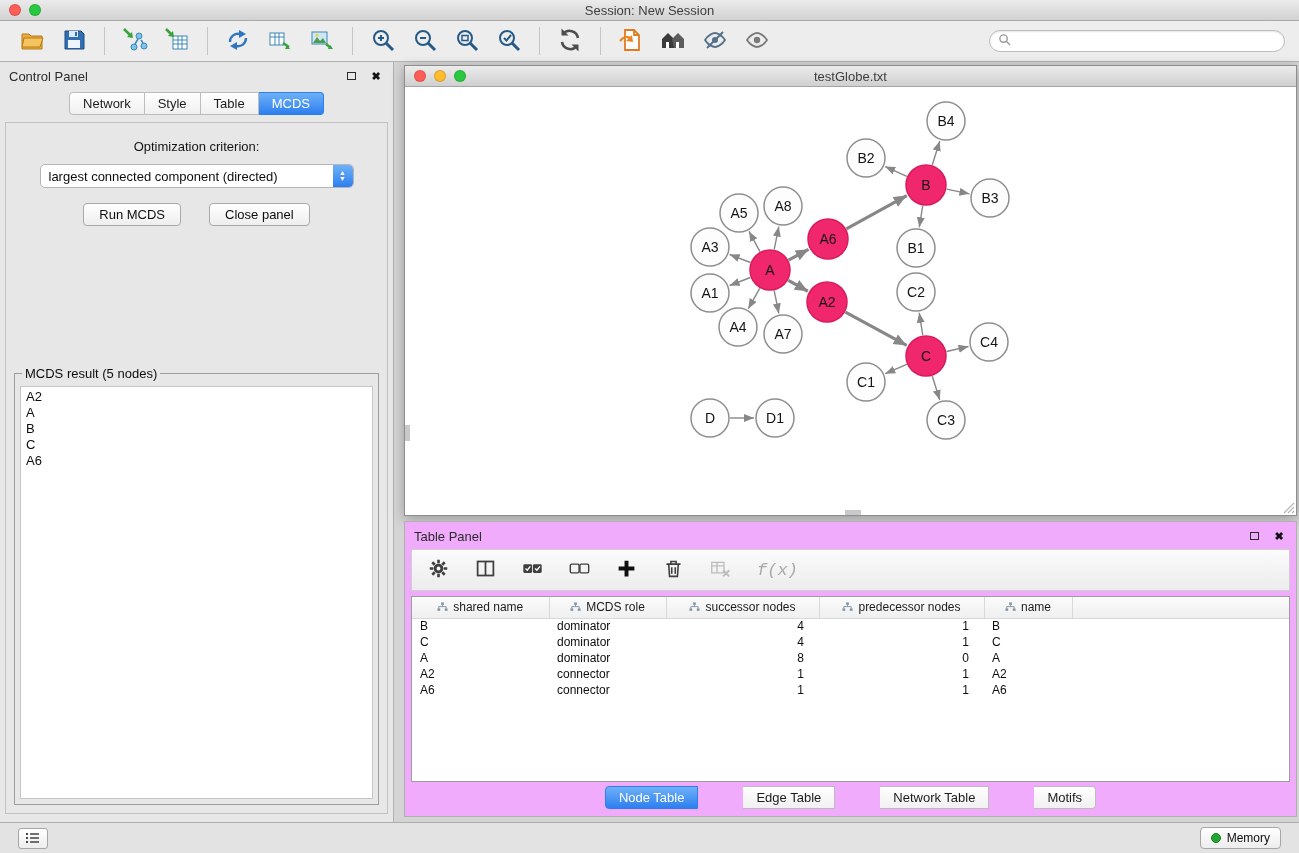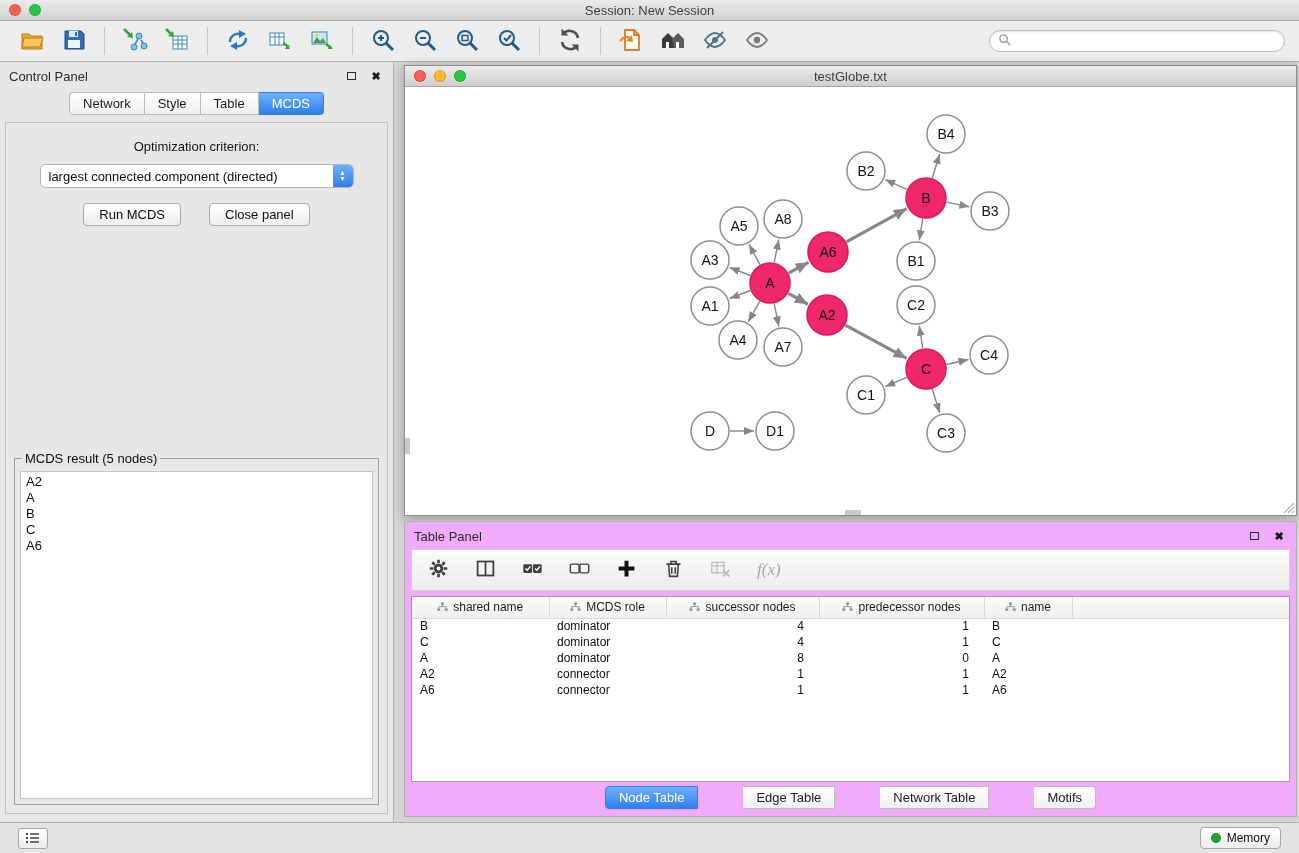--- a/index.html
+++ b/index.html
@@ -99,35 +99,35 @@
     display: flex; flex-direction: column; align-items: center; justify-content: center;
     color: #fff; font-size: 7px; line-height: 6px;
   }
   .cp-buttons { display: flex; gap: 28px; margin-top: 15px; flex: 0 0 auto; }
   .btn {
     font-size: 13px; padding: 3px 15px; color: #0d0d0d;
     background: linear-gradient(#ffffff, #eeeeee);
     border: 1px solid #a9a9a9; border-radius: 4px;
   }
   .result-group {
-    margin-top: auto; width: 100%; height: 347px; flex: 0 0 auto;
+    margin-top: auto; width: 100%; height: 432px; flex: 0 0 auto;
     border: 1px solid #9d9d9d; position: relative; padding: 12px 5px 5px;
   }
   .result-title { position: absolute; top: -8px; left: 7px; background: #e7e7e7; padding: 0 3px; color: #0d0d0d; }
   .result-list { width: 100%; height: 100%; background: #fff; border: 1px solid #c6c6c6; padding: 2px 5px; overflow: auto; }
   .result-item { line-height: 16px; color: #0d0d0d; }
 
   
   .right { flex: 1; min-width: 0; display: flex; flex-direction: column; padding: 3px 2px 5px 10px; gap: 5px; background: #d4d4d4; }
 
   .network-window {
     height: 451px; flex: 0 0 auto;
     border: 1px solid #8d8d8d; background: #fff;
     box-shadow: 0 3px 12px rgba(0,0,0,.28);
-    display: flex; flex-direction: column; gap: 13px;
+    display: flex; flex-direction: column;
   }
   .nw-titlebar {
     height: 21px; flex: 0 0 auto; position: relative;
     background: linear-gradient(#ececec, #cfcfcf);
     border-bottom: 1px solid #a5a5a5;
     display: flex; align-items: center; justify-content: center;
   }
   .nw-canvas { flex: 1; position: relative; background: #ffffff; min-height: 0; }
   .nw-canvas > svg.graph { position: absolute; left: 0; top: 0; width: 100%; height: 100%; }
   .scroll-nub-left { position: absolute; left: 0; top: 338px; width: 5px; height: 16px; background: #c9c9c9; }
@@ -142,21 +142,21 @@
     padding: 3px 5px 5px;
   }
   .tp-toolbar {
     height: 42px; flex: 0 0 auto; margin: 2px 1px 0;
     background: linear-gradient(#fbfbfb, #ececec);
     border: 1px solid #cfcfcf;
     display: flex; align-items: center; gap: 26px; padding: 0 16px;
   }
   .tp-tool { display: flex; align-items: center; justify-content: center; height: 30px; }
   .tp-tool svg { width: 21px; height: 21px; }
-  .fx-text { font-family: Liberation Serif, serif; font-style: italic; font-size: 17px; color: #a9a9a9; }
+  .fx-text { font-family: Liberation Mono, monospace; font-style: italic; font-size: 17px; color: #a9a9a9; }
 
   .tp-table-wrap { flex: 1; min-height: 0; margin: 5px 1px 2px; background: #fff; border: 1px solid #9d9d9d; overflow: hidden; }
   table.node-table { border-collapse: collapse; width: 100%; table-layout: fixed; }
   .node-table th {
     background: linear-gradient(#fbfbfb, #efefef);
     border: 1px solid #d9d9d9; border-top: none;
     font-weight: normal; font-size: 12px; height: 21px; color: #1c1c1c; padding: 0 4px;
   }
   .node-table th:first-child { border-left: none; }
   .node-table th:last-child { border-right: none; }

